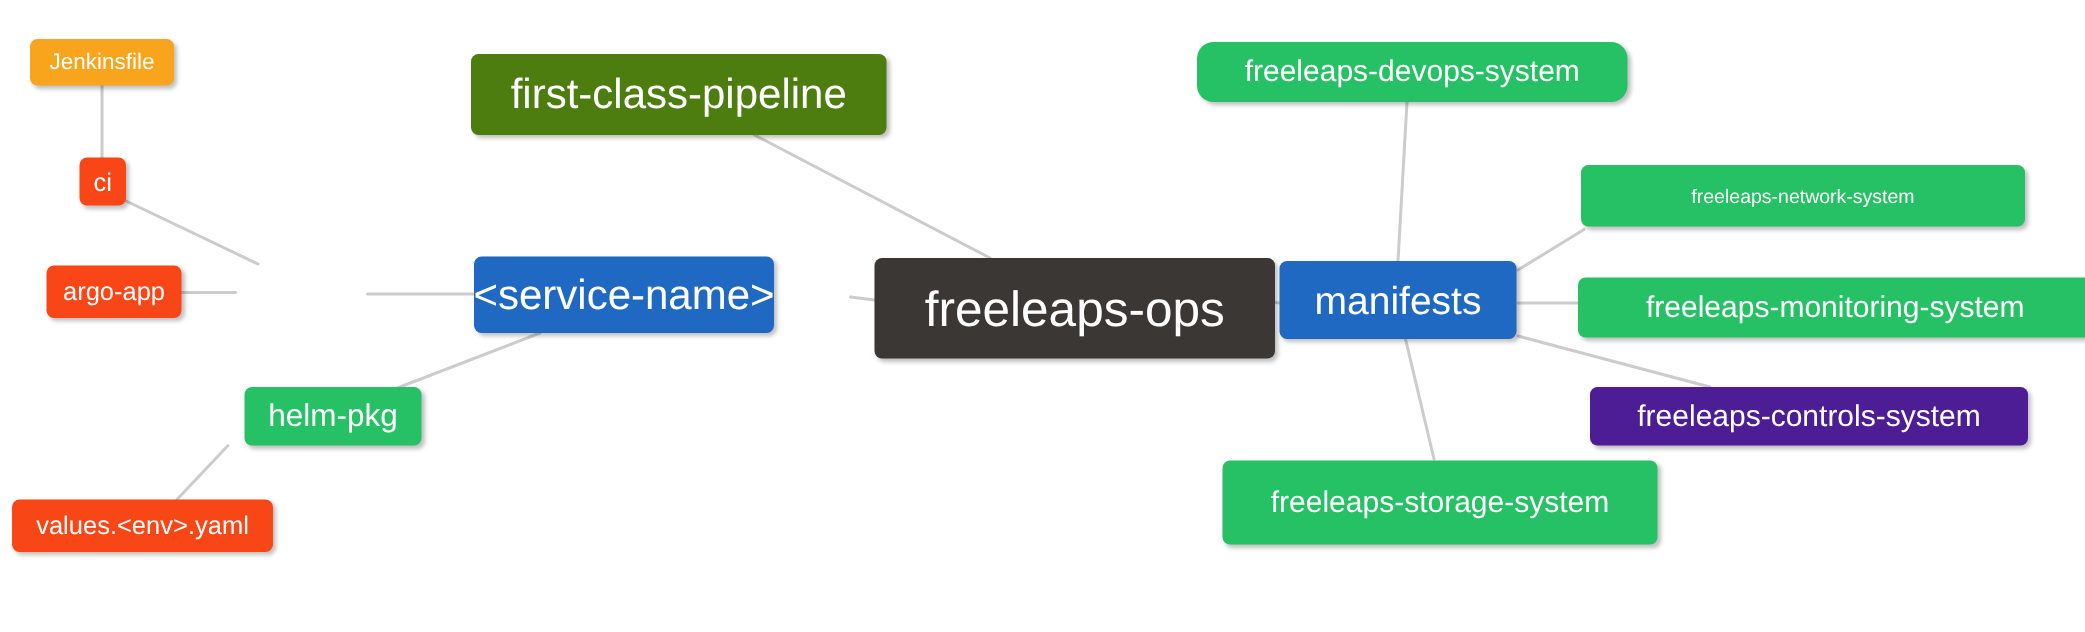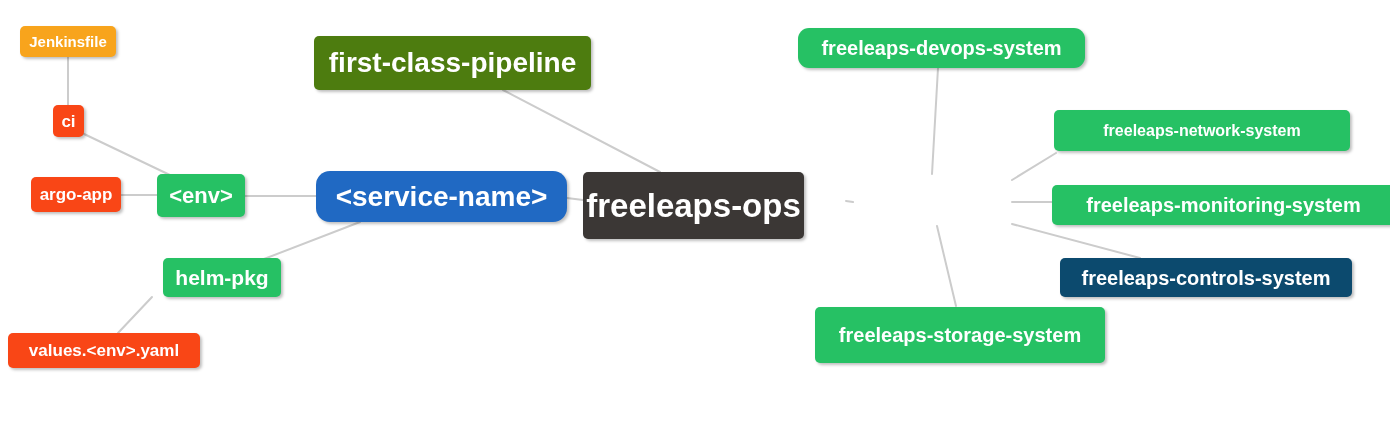--- a/index.html
+++ b/index.html
@@ -7,21 +7,20 @@
     padding: 0;
     background: #ffffff;
     font-family: "Liberation Sans", sans-serif;
   }
   .canvas {
     position: relative;
     width: 1390px;
     height: 421px;
     background: #ffffff;
     overflow: hidden;
-    font-weight: bold;
   }
   .edge-layer {
     position: absolute;
     left: 0;
     top: 0;
     pointer-events: none;
   }
   .edge-layer line {
     stroke: #cccccc;
     stroke-width: 2;
@@ -58,24 +57,24 @@
       <line x1="846" y1="201" x2="853" y2="202" stroke="#cccccc"></line>
       <line x1="932" y1="174" x2="938" y2="68" stroke="#cccccc"></line>
       <line x1="1012" y1="180" x2="1056" y2="153" stroke="#cccccc"></line>
       <line x1="1012" y1="202" x2="1052" y2="202" stroke="#cccccc"></line>
       <line x1="1012" y1="224" x2="1140" y2="258" stroke="#cccccc"></line>
       <line x1="937" y1="226" x2="956" y2="306" stroke="#cccccc"></line>
     </svg>
 <div class="node" style="left: 20px; top: 26px; width: 96px; height: 31px; font-size: 15px; background: rgb(248, 164, 28); color: rgb(255, 255, 255);">Jenkinsfile</div>
     <div class="node" style="left: 53px; top: 105px; width: 31px; height: 32px; font-size: 17px; background: rgb(249, 70, 22); color: rgb(255, 255, 255);">ci</div>
     <div class="node" style="left: 31px; top: 177px; width: 90px; height: 35px; font-size: 17px; background: rgb(249, 70, 22); color: rgb(255, 255, 255); text-align: right;">argo-app</div>
-    <div class="node" style="left: 157px; top: 174px; width: 88px; height: 43px; font-size: 22px; background: rgb(38, 193, 100); color: rgb(255, 255, 255);">&lt;env&gt;</div>
     <div class="node" style="left: 163px; top: 258px; width: 118px; height: 39px; font-size: 21px; background: rgb(38, 193, 100); color: rgb(255, 255, 255);">helm-pkg</div>
-    <div class="node" style="left: 8px; top: 333px; width: 192px; height: 35px; font-size: 17px; background: rgb(249, 70, 22); color: rgb(255, 255, 255);">values.&lt;env&gt;.yaml</div>
+    <div class="node" style="left: 8px; top: 333px; width: 174px; height: 35px; font-size: 17px; background: rgb(249, 70, 22); color: rgb(255, 255, 255);">values.&lt;env&gt;.yaml</div>
     <div class="node" style="left: 314px; top: 36px; width: 277px; height: 54px; font-size: 28px; background: #4d7c0f; color: rgb(255, 255, 255);">first-class-pipeline</div>
-    <div class="node" style="left: 316px; top: 171px; width: 251px; height: 51px; font-size: 28px; background: rgb(32, 105, 195); color: rgb(255, 255, 255); border-radius: 14px;">&lt;service-name&gt;</div>
-    <div class="node" style="left: 583px; top: 172px; width: 221px; height: 67px; font-size: 33px; background: rgb(59, 55, 53); color: rgb(255, 255, 255);">freeleaps-ops</div>
+    <div class="node" style="left: 316px; top: 171px; width: 200px; height: 51px; font-size: 28px; background: rgb(32, 105, 195); color: rgb(255, 255, 255);">&lt;service-name&gt;</div>
+    <div class="node" style="left: 583px; top: 172px; width: 267px; height: 67px; font-size: 33px; background: rgb(59, 55, 53); color: rgb(255, 255, 255);">freeleaps-ops</div>
+    <div class="node" style="left: 853px; top: 174px; width: 158px; height: 52px; font-size: 26px; background: rgb(32, 105, 195); color: rgb(255, 255, 255);">manifests</div>
     <div class="node" style="left: 798px; top: 28px; width: 287px; height: 40px; font-size: 20px; background: rgb(38, 193, 100); color: rgb(255, 255, 255); border-radius: 11px;">freeleaps-devops-system</div>
-    <div class="node" style="left: 1054px; top: 110px; width: 296px; height: 41px; font-size: 16px; background: rgb(38, 193, 100); color: rgb(255, 255, 255);">freeleaps-network-system</div>
+    <div class="node" style="left: 1054px; top: 110px; width: 296px; height: 41px; font-size: 13px; background: rgb(38, 193, 100); color: rgb(255, 255, 255);">freeleaps-network-system</div>
     <div class="node" style="left: 1052px; top: 185px; width: 343px; height: 40px; font-size: 20px; background: rgb(38, 193, 100); color: rgb(255, 255, 255);">freeleaps-monitoring-system</div>
-    <div class="node" style="left: 1060px; top: 258px; width: 292px; height: 39px; font-size: 20px; background: #0c4a6e; color: rgb(255, 255, 255);">freeleaps-controls-system</div>
+    <div class="node" style="left: 1060px; top: 258px; width: 292px; height: 39px; font-size: 20px; background: #4c1d95; color: rgb(255, 255, 255);">freeleaps-controls-system</div>
     <div class="node" style="left: 815px; top: 307px; width: 290px; height: 56px; font-size: 20px; background: rgb(38, 193, 100); color: rgb(255, 255, 255);">freeleaps-storage-system</div>
   </div>
 
 </body></html>

